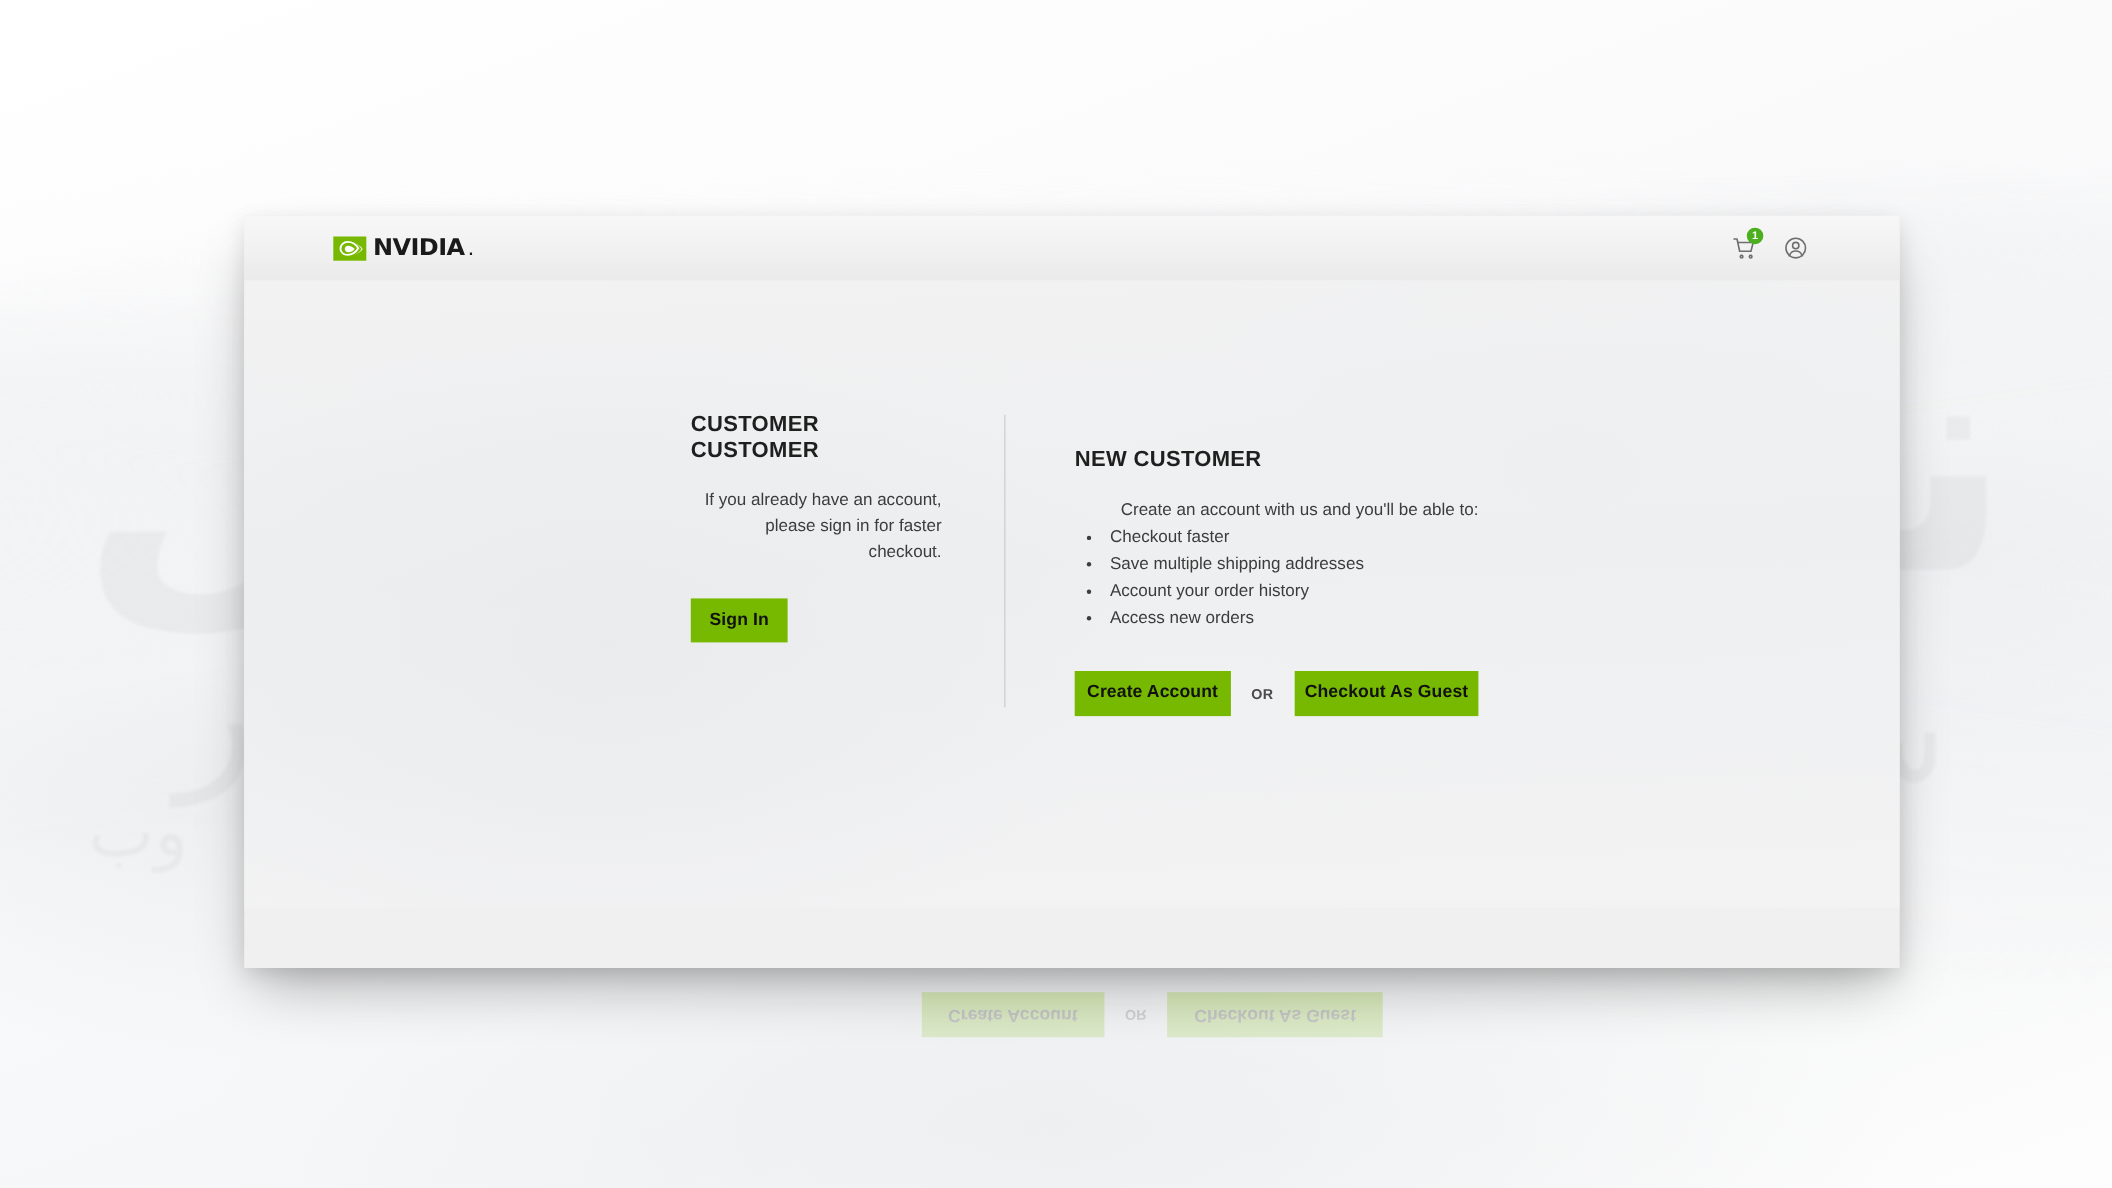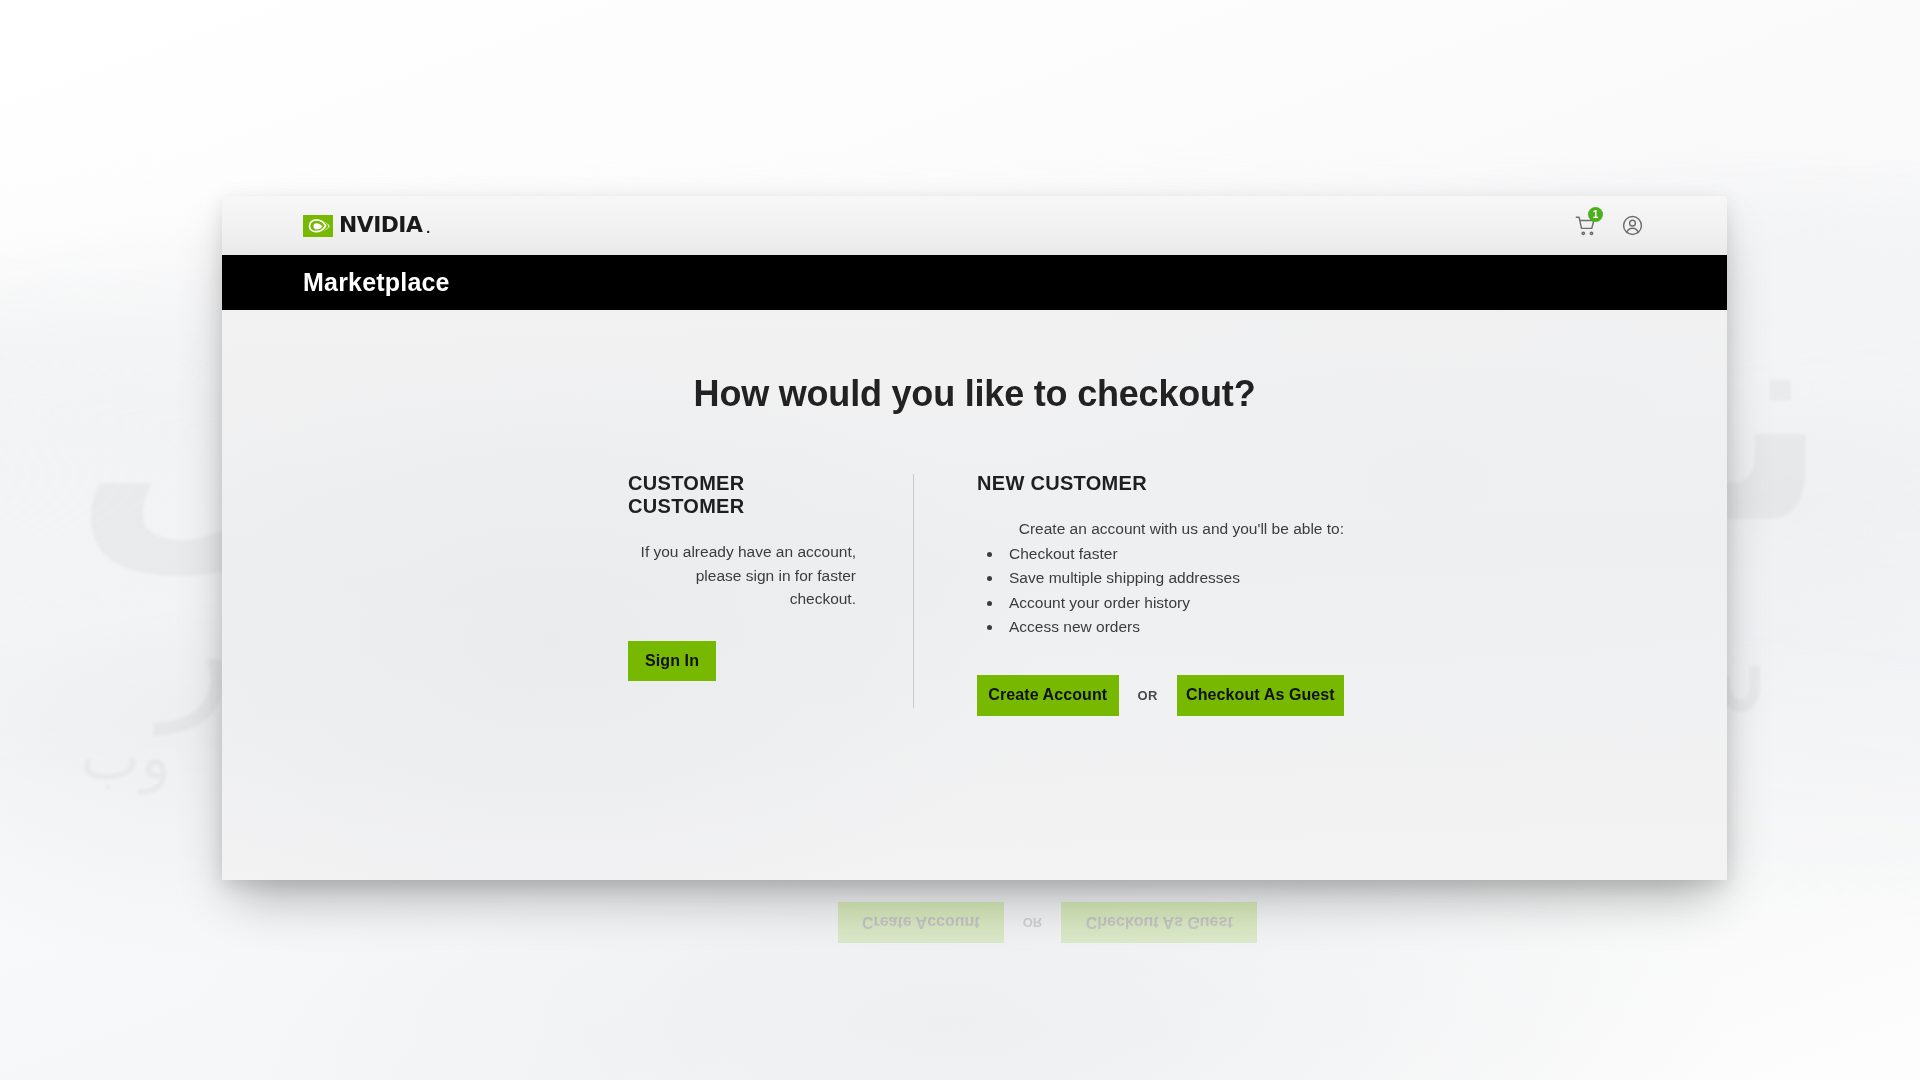--- a/index.html
+++ b/index.html
@@ -190,20 +190,21 @@
   .divider {
     width: 1px;
     background: #c9c9c9;
     align-self: stretch;
     margin-top: 2px;
     margin-bottom: 8px;
   }
   .col-new {
     width: 430px;
     padding-left: 63px;
+    margin-top: 32px;
   }
 
   .col-title {
     font-size: 20px;
     font-weight: 700;
     color: #1f1f1f;
     letter-spacing: 0.3px;
     margin-bottom: 22px;
   }
   .col-text {
@@ -346,26 +347,22 @@
       <div class="icon-btn">
         <svg width="23" height="23" viewBox="0 0 24 24" fill="none" stroke="#6e6e6e" stroke-width="1.5">
           <circle cx="12" cy="12" r="9.3"></circle>
           <circle cx="12" cy="9.6" r="3"></circle>
           <path d="M5.9 19.4c1-3 3.4-4.6 6.1-4.6s5.1 1.6 6.1 4.6" stroke-linecap="round"></path>
         </svg>
       </div>
     </div>
   </div>
 
-  <div class="marketplace-bar">
-    <span class="marketplace-title">Marketplace</span>
-  </div>
 
   <div class="content">
-    <h1 class="page-heading">How would you like to checkout?</h1>
 
     <div class="columns">
 
       <div class="col-returning">
         <div class="col-title">CUSTOMER CUSTOMER</div>
         <div class="col-text">If you already have an account, please sign in for faster checkout.</div>
         <button class="btn btn-signin">Sign In</button>
       </div>
 
       <div class="divider"></div>

